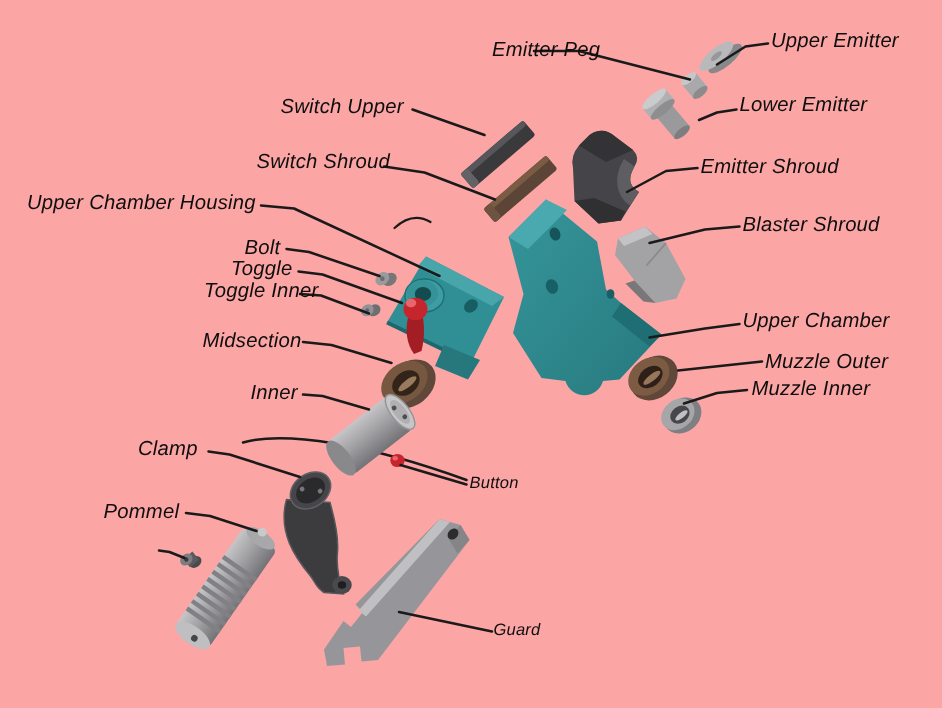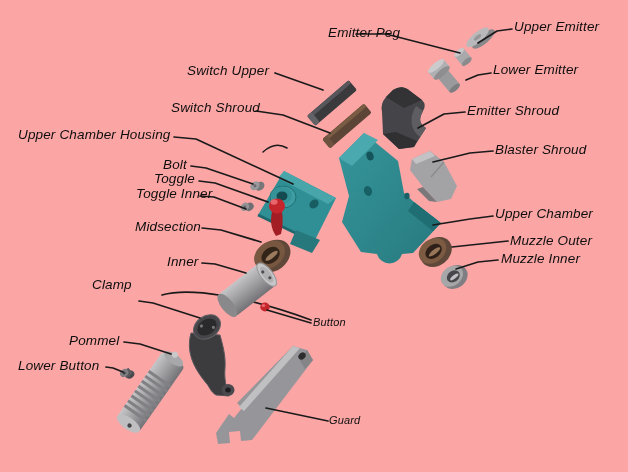--- a/index.html
+++ b/index.html
@@ -230,19 +230,18 @@
 <div class="lbl" style="left:495px;top:142px">Blaster Shroud</div>
 <div class="lbl" style="left:18px;top:127px">Upper Chamber Housing</div>
 <div class="lbl" style="left:163px;top:157px">Bolt</div>
 <div class="lbl" style="left:154px;top:171px">Toggle</div>
 <div class="lbl" style="left:136px;top:186px">Toggle Inner</div>
 <div class="lbl" style="left:495px;top:206px">Upper Chamber</div>
 <div class="lbl" style="left:135px;top:219px">Midsection</div>
 <div class="lbl" style="left:510px;top:233px">Muzzle Outer</div>
 <div class="lbl" style="left:501px;top:251px">Muzzle Inner</div>
 <div class="lbl" style="left:167px;top:254px">Inner</div>
-<div class="lbl" style="left:92px;top:277px">Clamp</div>
+<div class="lbl" style="left:92px;top:291px">Clamp</div>
 <div class="lbl sm" style="left:313px;top:315px">Button</div>
 <div class="lbl" style="left:69px;top:333px">Pommel</div>
-<div class="lbl" style="left:18px;top:358px">Lower Button</div>
 <div class="lbl sm" style="left:329px;top:413px">Guard</div>
 
 </div>
 
 </body></html>

